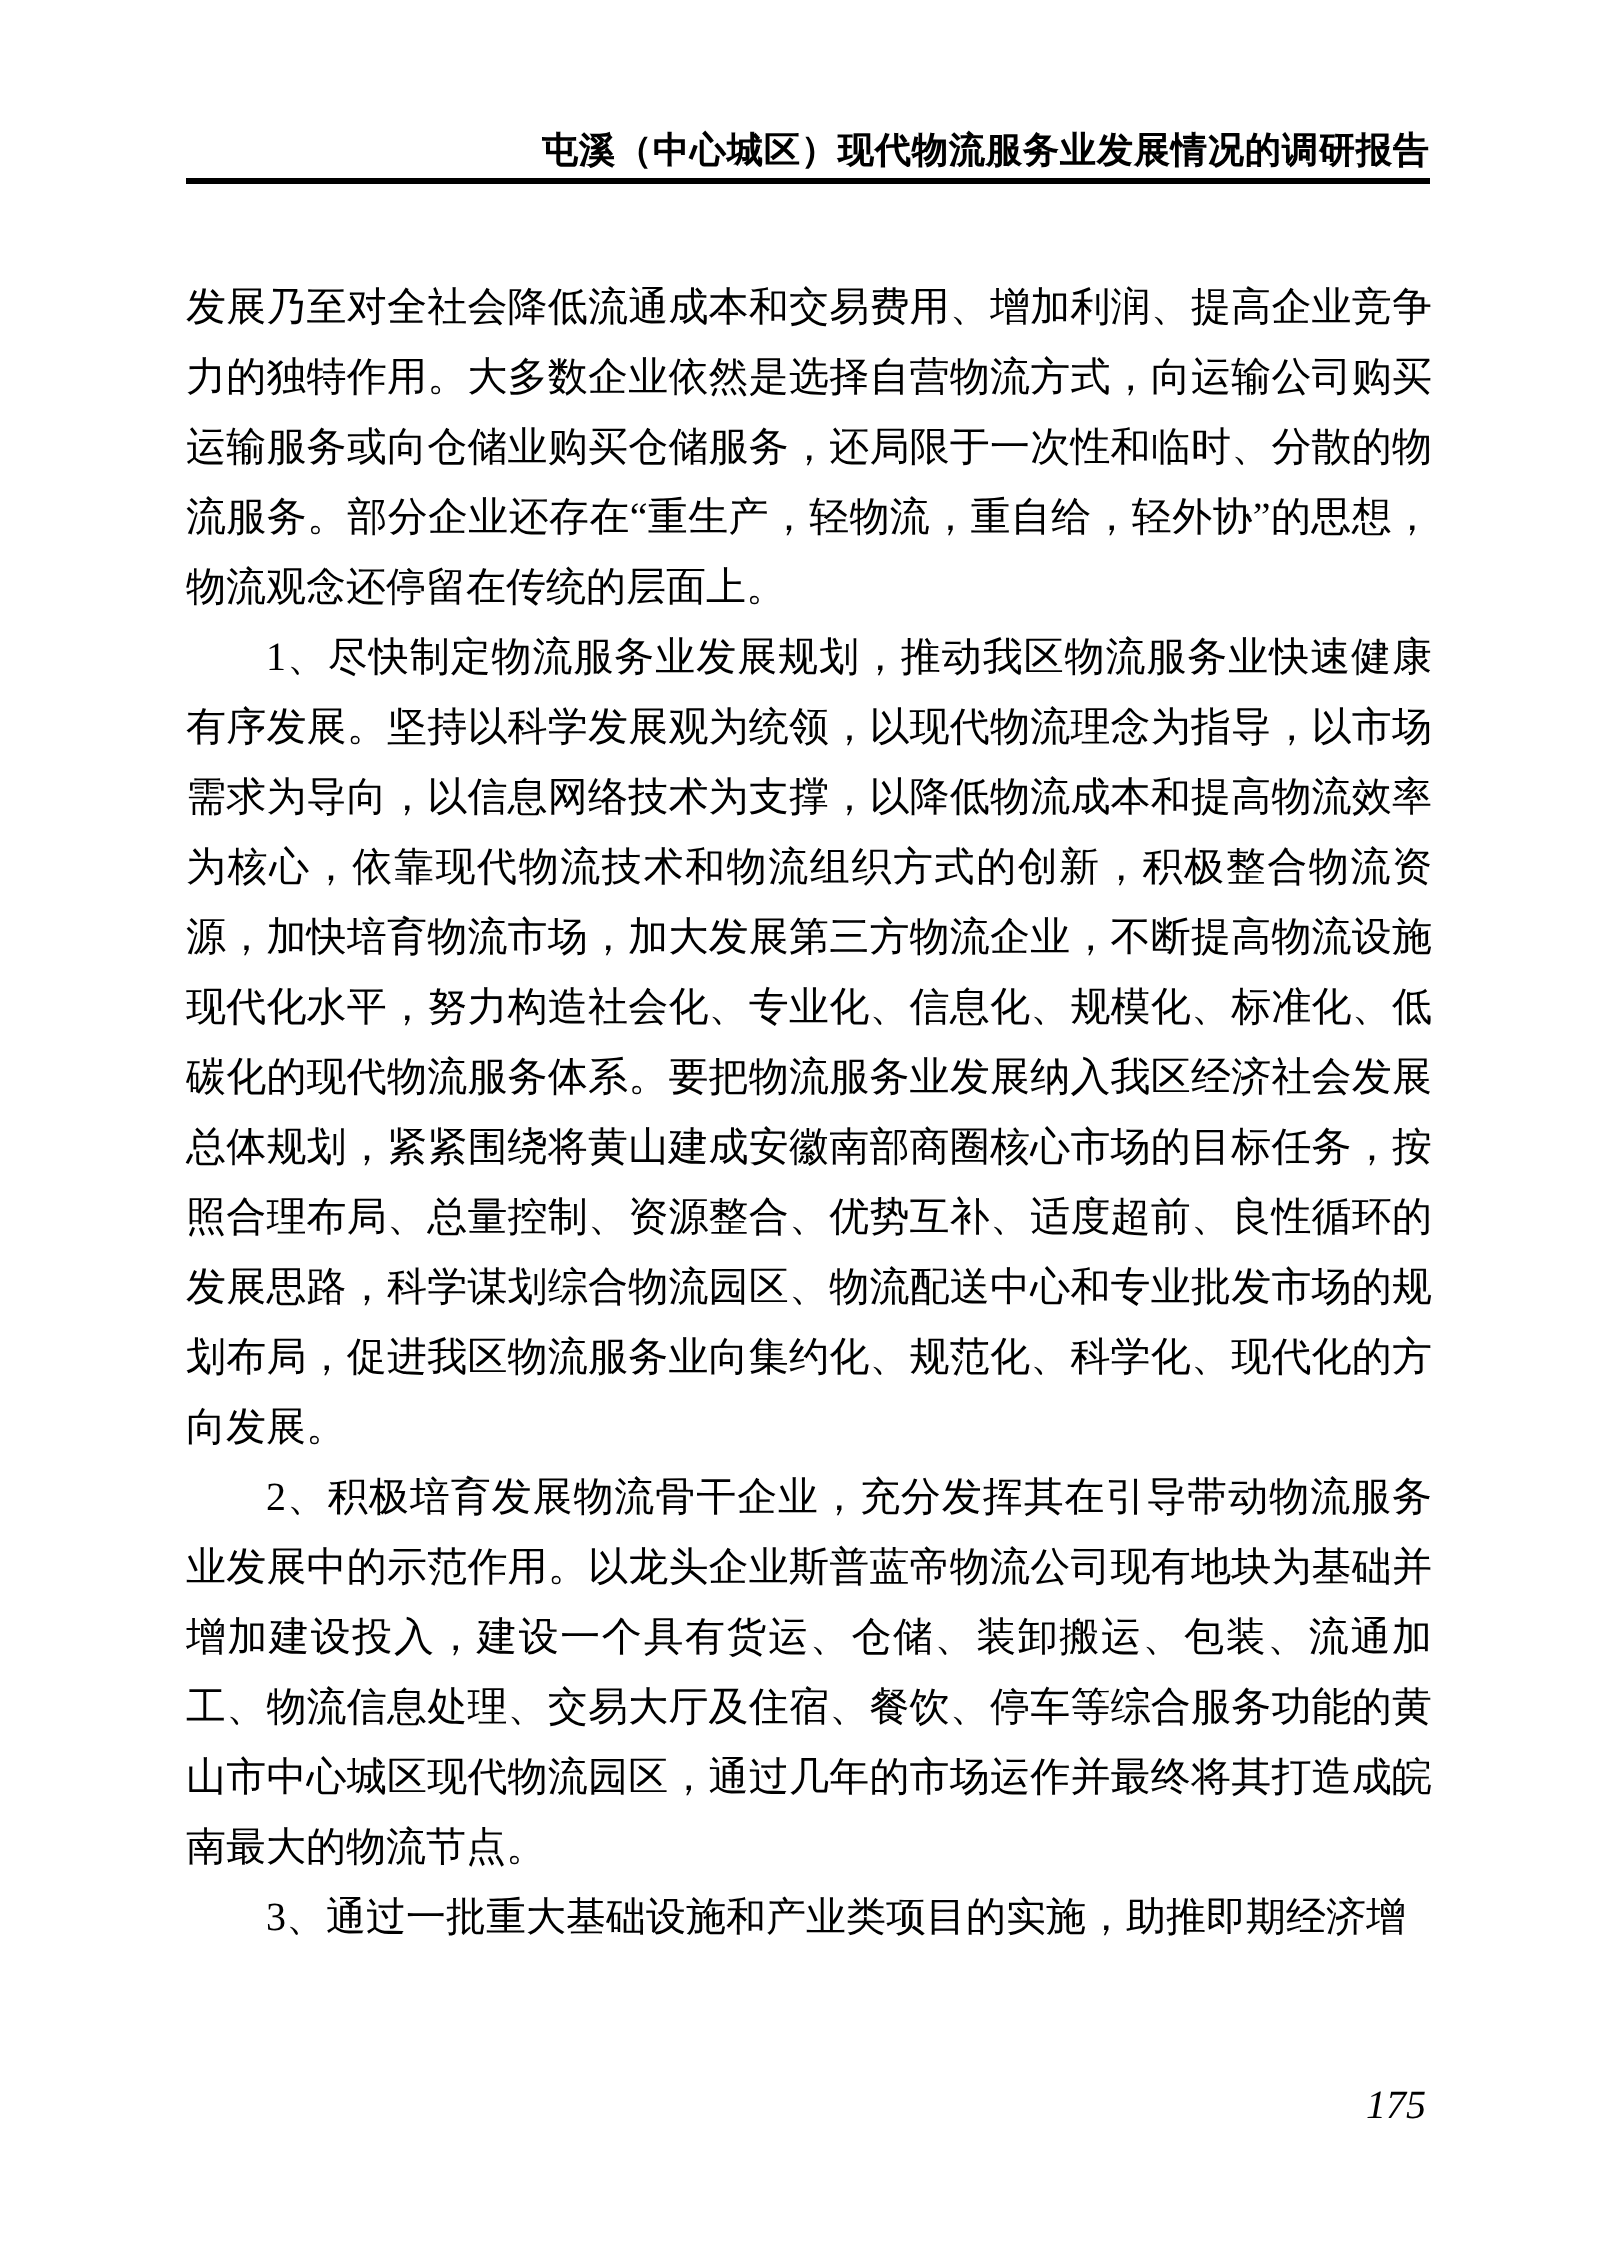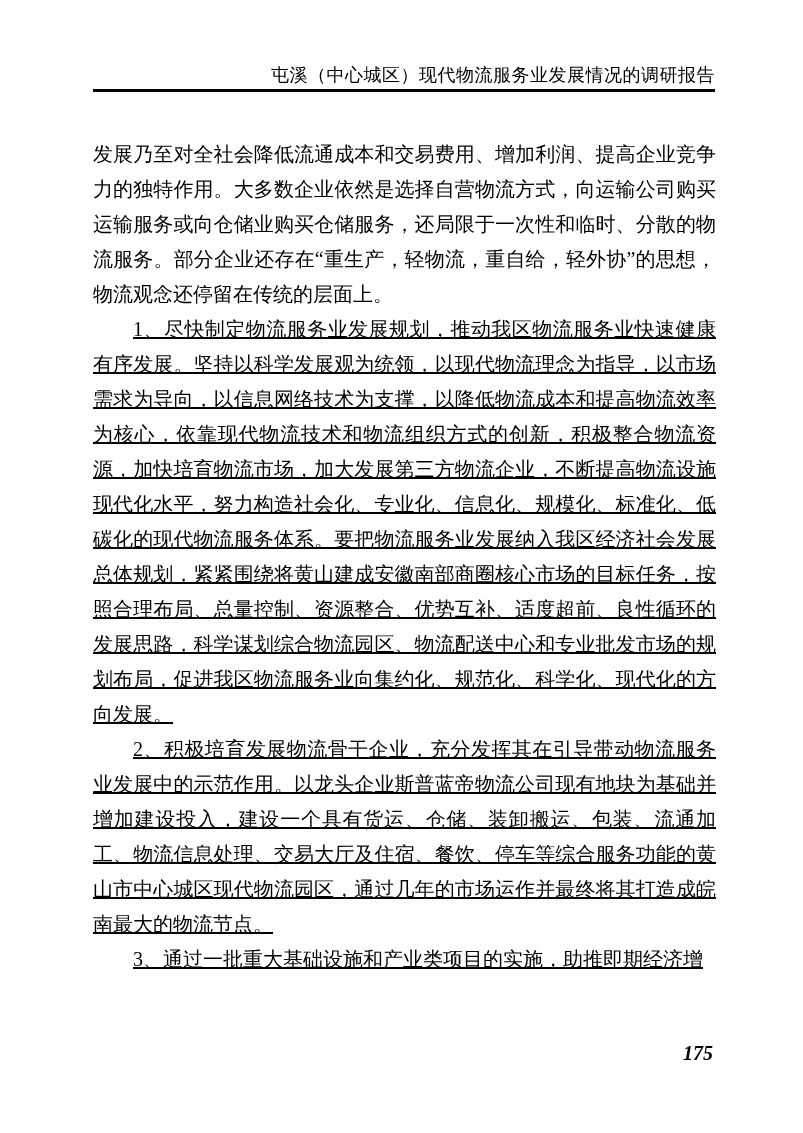--- a/index.html
+++ b/index.html
@@ -14,21 +14,21 @@
     background: #ffffff;
     overflow: hidden;
     font-family: "Liberation Serif", "DejaVu Serif", serif;
     color: #000000;
   }
   .header-title {
     position: absolute;
     top: 63px;
     right: 88px;
     font-size: 18px;
-    font-weight: normal;
+    font-weight: bold;
     letter-spacing: 0.5px;
     white-space: nowrap;
   }
   .header-rule {
     position: absolute;
     top: 89px;
     left: 93px;
     width: 622px;
     height: 3px;
     background: #000000;
@@ -43,35 +43,34 @@
     text-align: justify;
     text-justify: inter-ideograph;
     margin-top: 20px;
   }
   .content p {
     margin: 0;
     padding: 0;
   }
   .content p.point {
     text-indent: 2em;
-    text-decoration: underline;
   }
   .section-heading {
     margin: 20px 0;
     font-size: 21px;
     font-weight: bold;
     line-height: 35px;
     text-indent: 2em;
   }
   .page-number {
     position: absolute;
     top: 1042px;
     right: 90px;
     font-size: 20px;
-    font-weight: bold;
+    font-weight: normal;
     font-style: italic;
   }
 </style>
 </head>
 <body>
 
 <div class="page">
 
   <div class="header-title">屯溪（中心城区）现代物流服务业发展情况的调研报告</div>
 

